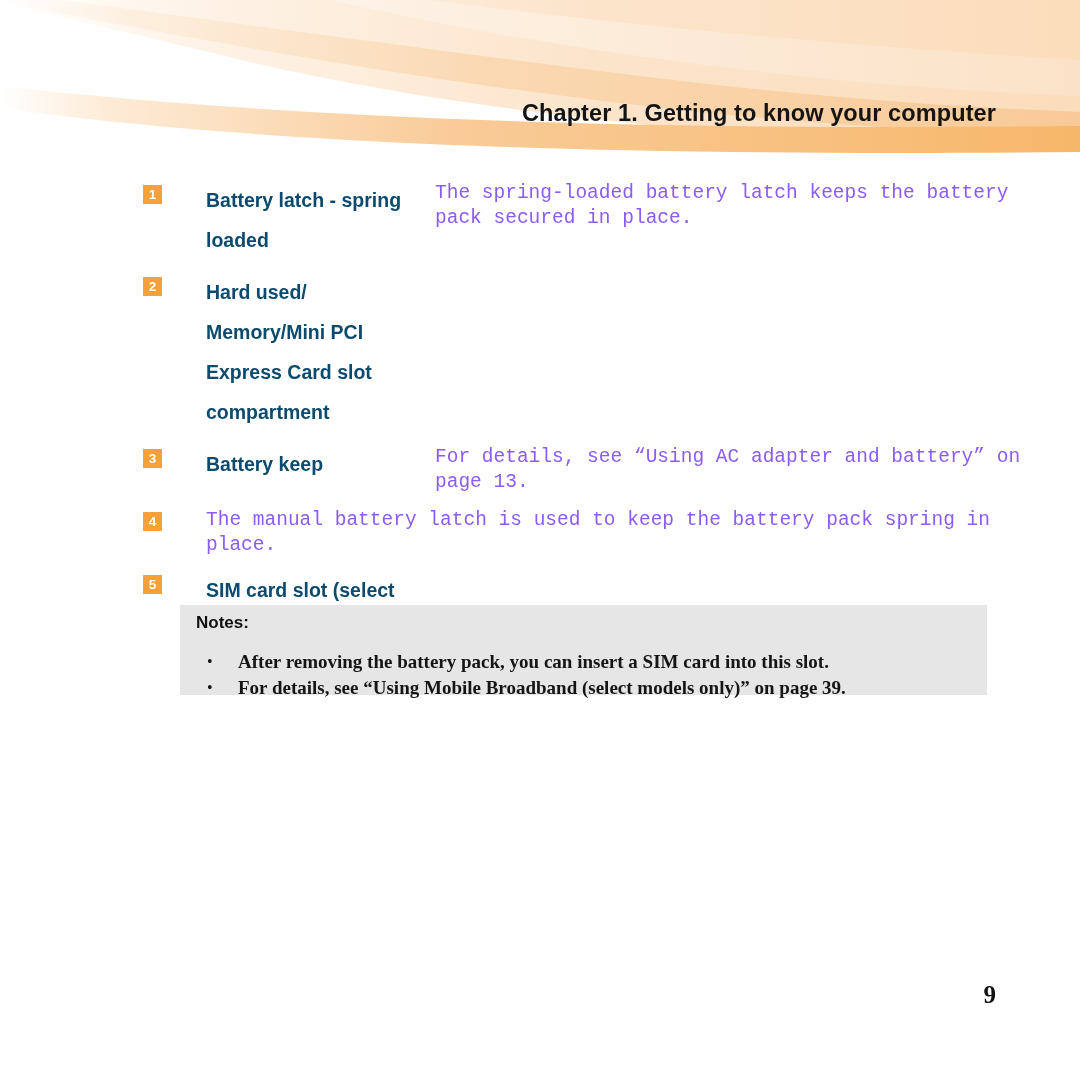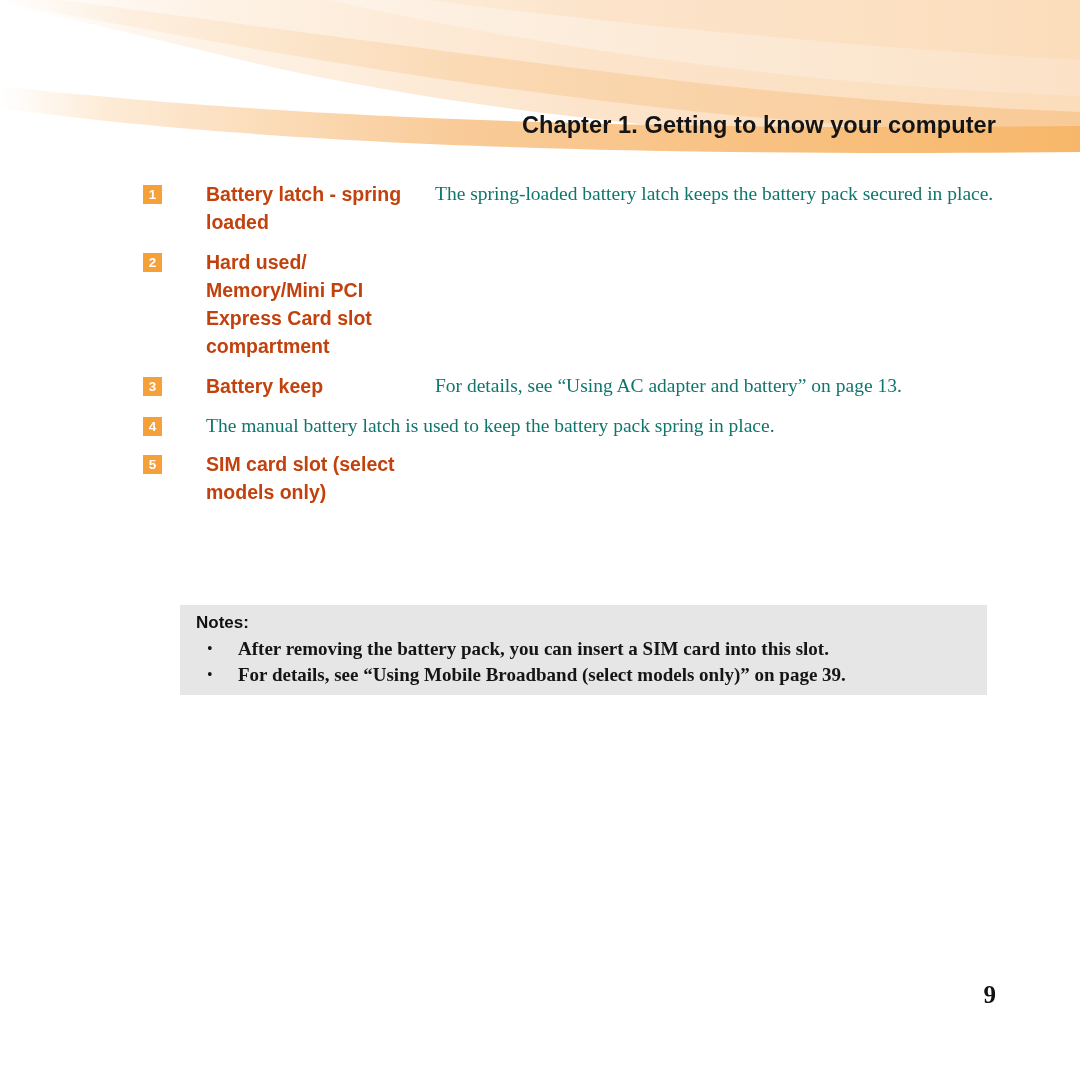--- a/index.html
+++ b/index.html
@@ -32,21 +32,20 @@
     left: 0;
     top: 100px;
     width: 996px;
     text-align: right;
     font-family: "Liberation Sans", sans-serif;
     font-weight: bold;
     font-size: 23.5px;
     letter-spacing: 0.1px;
     color: #141414;
     white-space: nowrap;
-    margin-top: 12px;
   }
 
   
   #content-table {
     position: absolute;
     left: 0;
     top: 180px;
     width: 1080px;
   }
   .feature-row {
@@ -74,52 +73,52 @@
     line-height: 19px;
     text-align: center;
     display: block;
   }
   .label-cell {
     flex: 0 0 229px;
     width: 229px;
     font-family: "Liberation Sans", sans-serif;
     font-weight: bold;
     font-size: 19.5px;
-    line-height: 28px;
-    color: #c2410c;
+    line-height: 40px;
+    color: #0c4a6e;
     padding-right: 8px;
     box-sizing: border-box;
   }
   .desc-cell {
     flex: 1 1 auto;
-    font-family: Liberation Serif, serif;
+    font-family: Liberation Mono, monospace;
     font-size: 19.5px;
     line-height: 25px;
-    color: #0f766e;
+    color: #8b5cf6;
     padding-top: 1px;
     padding-right: 49px;
   }
 
   
   #notes-box {
     position: absolute;
     left: 180px;
     top: 605px;
     width: 807px;
     height: 90px;
     background: #E6E6E6;
     box-sizing: border-box;
     padding: 8px 14px 8px 16px;
   }
   #notes-heading {
     font-family: "Liberation Sans", sans-serif;
     font-weight: bold;
     font-size: 17px;
     color: #111111;
-    margin-bottom: 3px;
+    margin-bottom: 16px;
   }
   .note-item {
     display: flex;
     align-items: flex-start;
     font-family: "Liberation Serif", serif;
     font-size: 19px;
     line-height: 26px;
     color: #151515;
   }
   .note-bullet {

